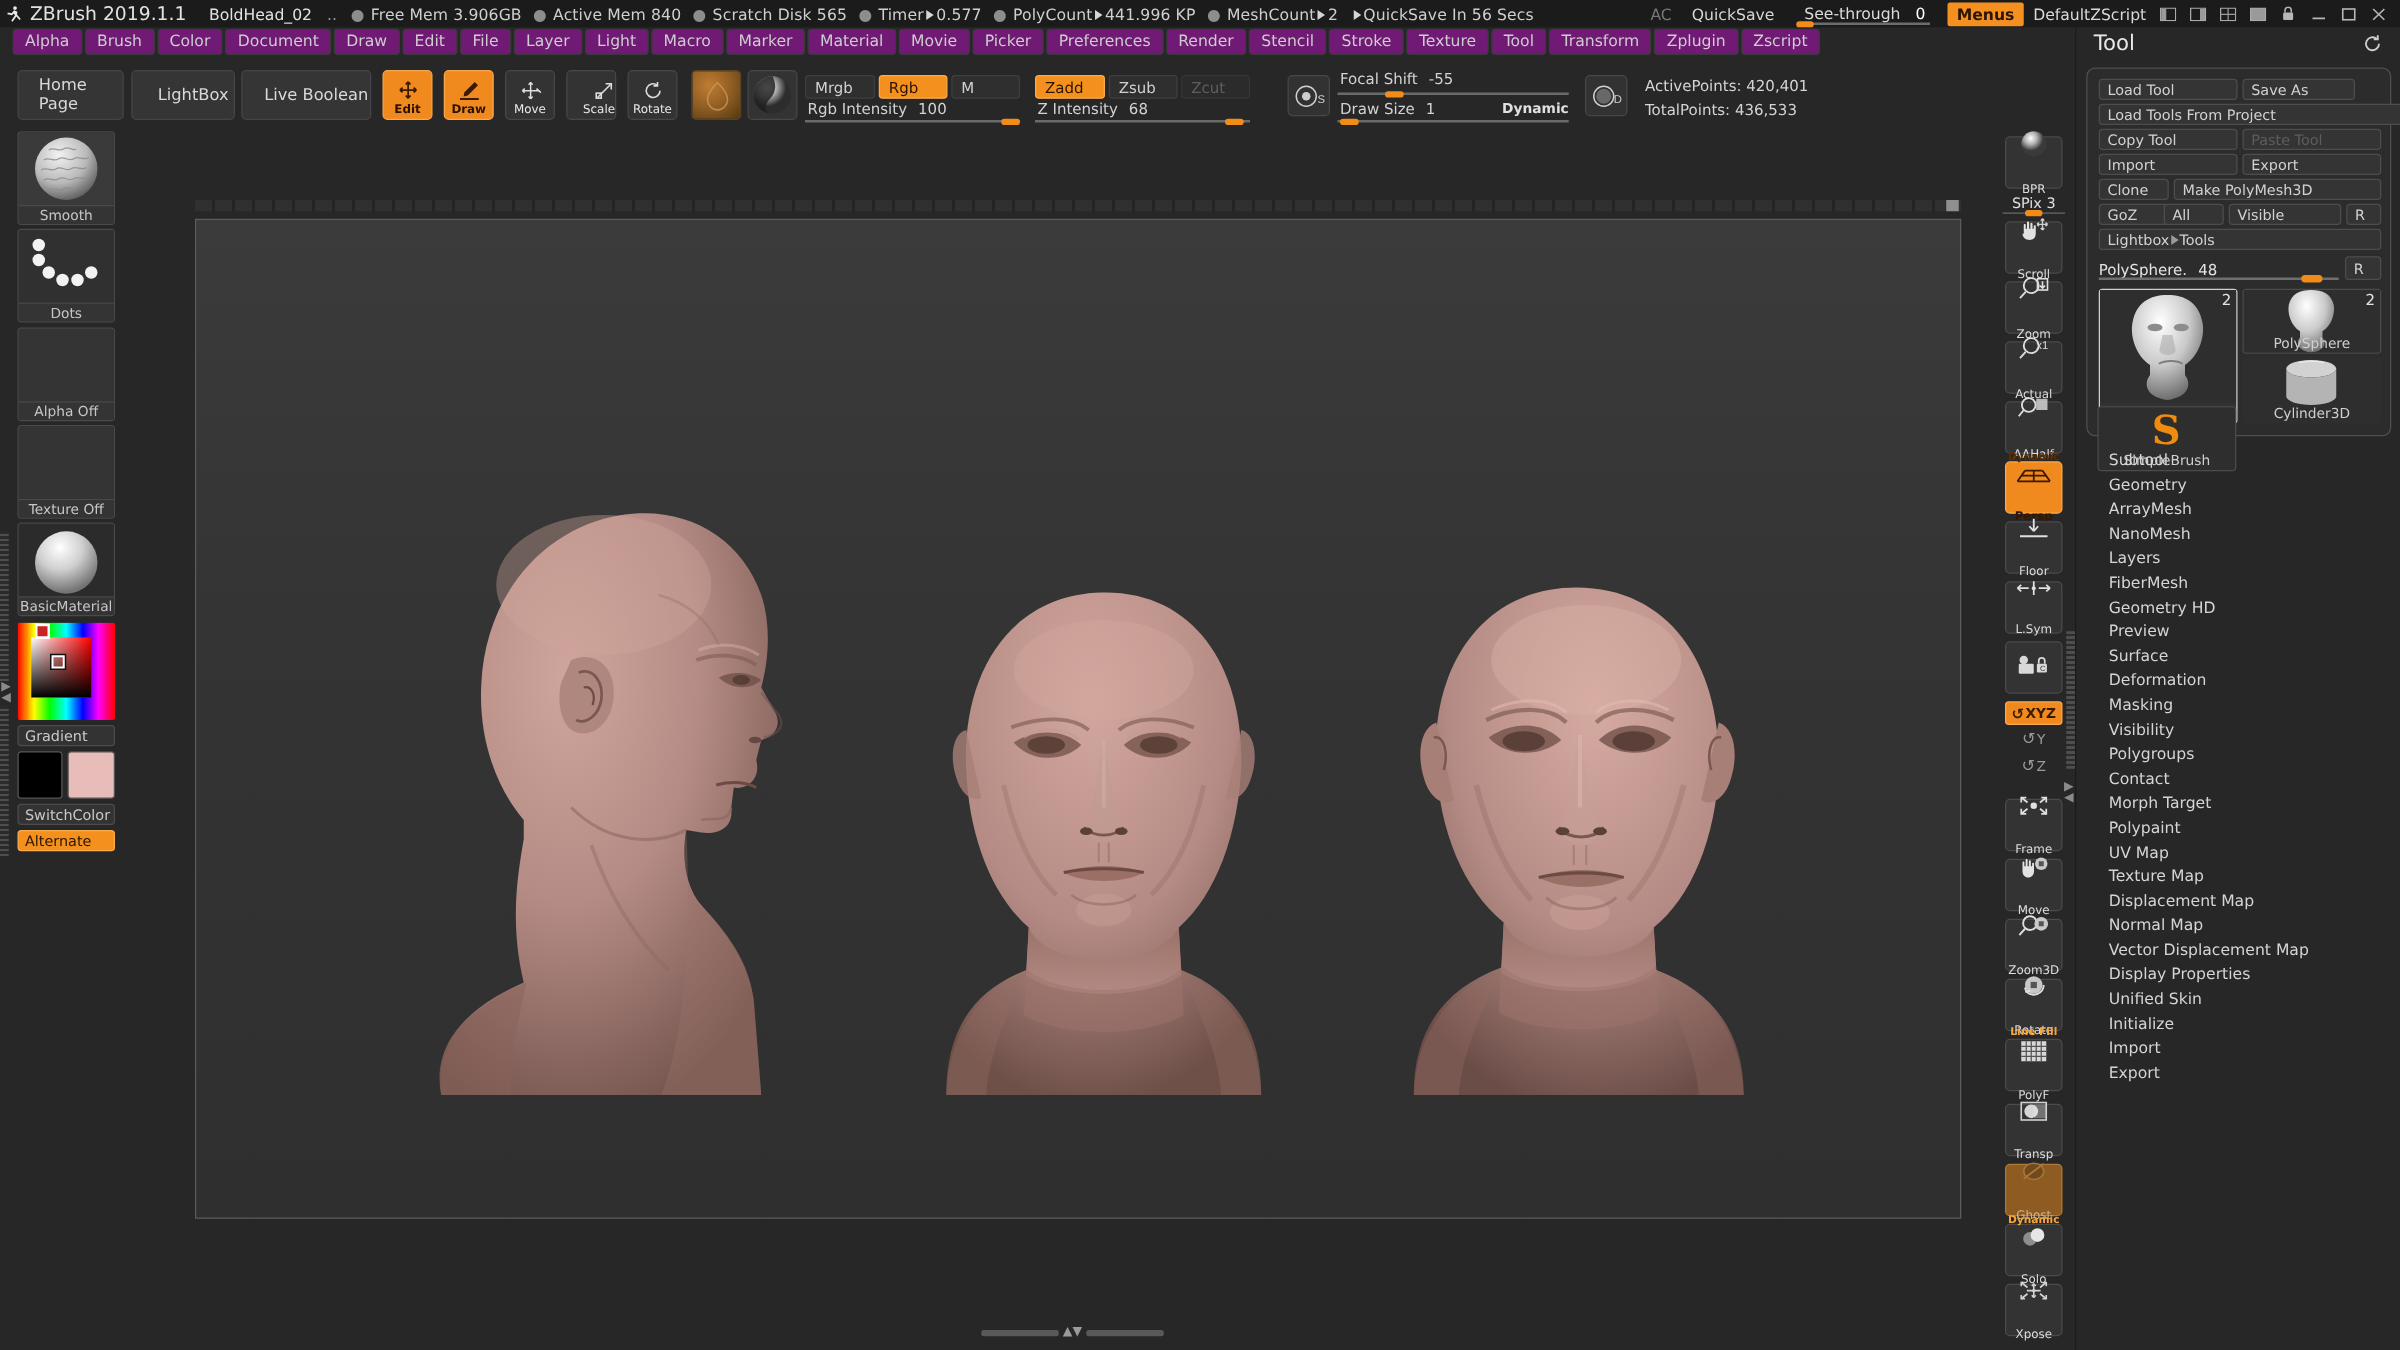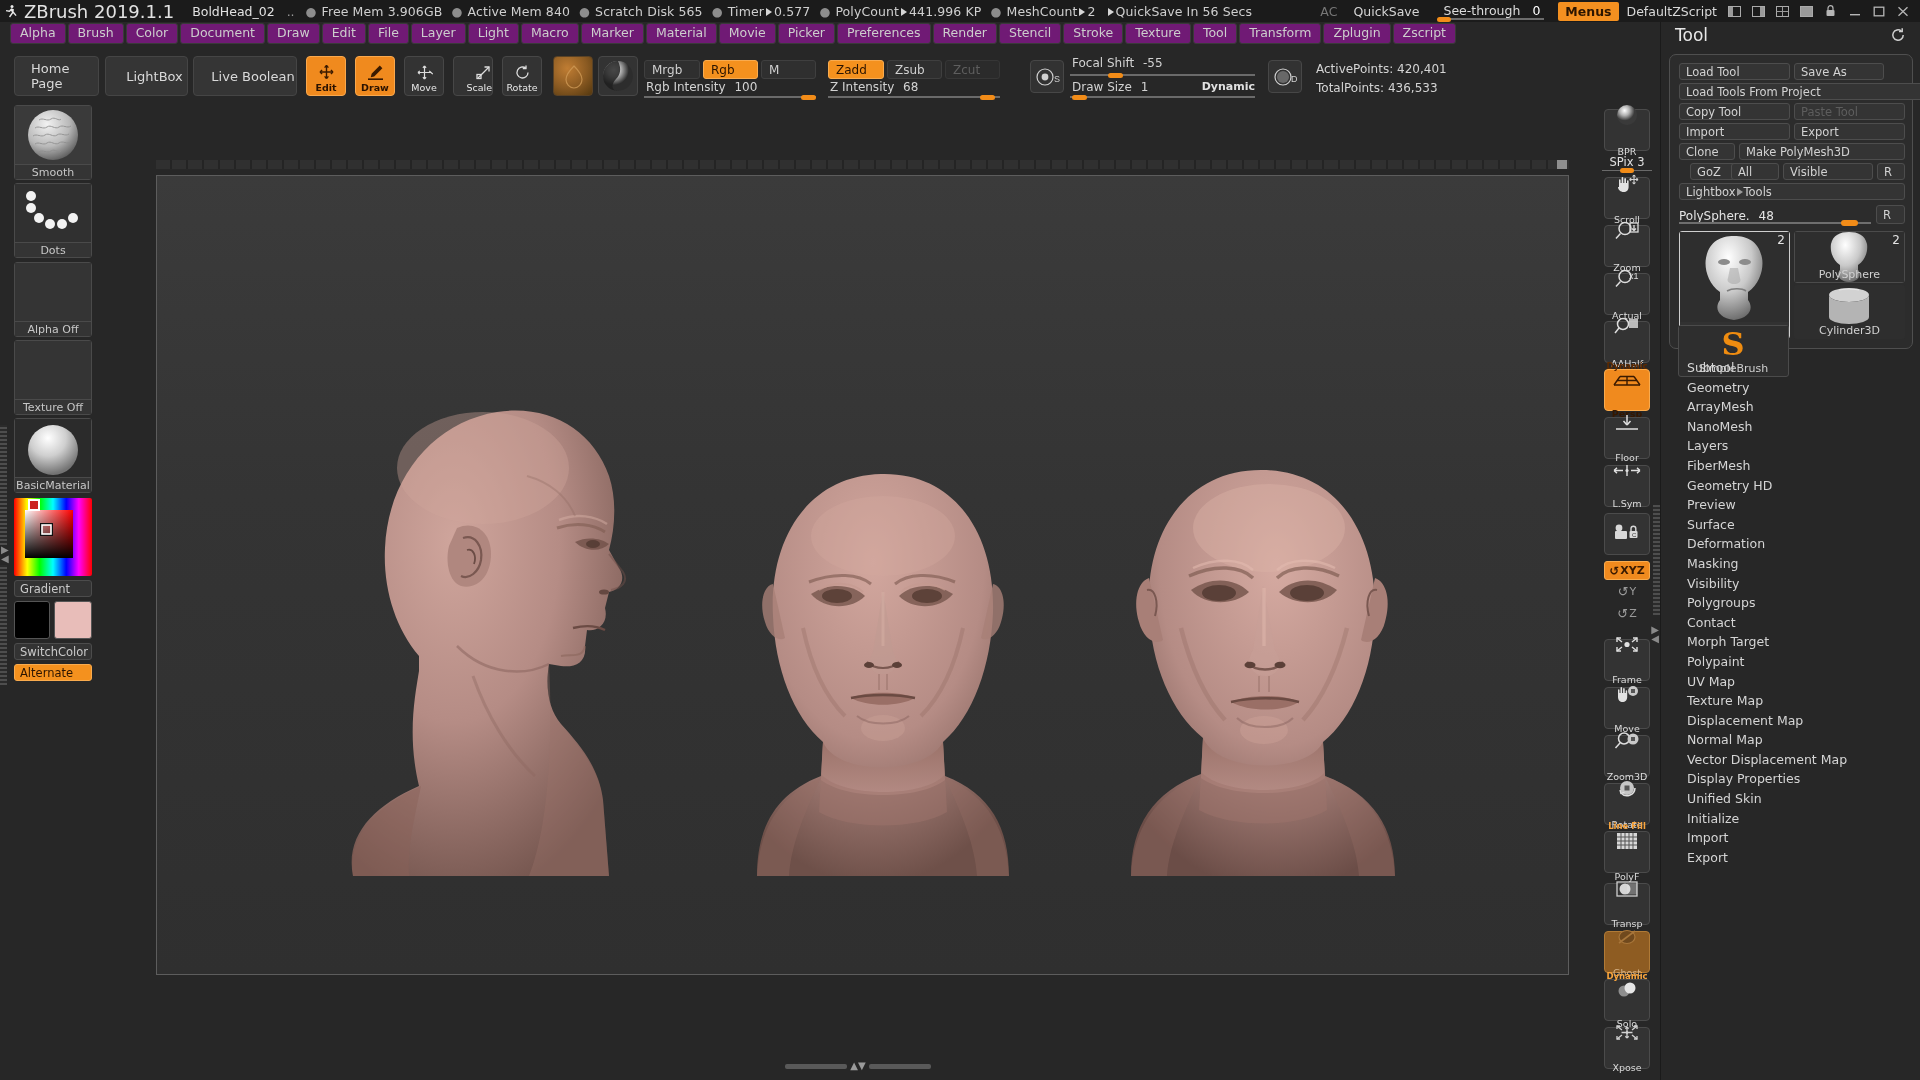--- a/index.html
+++ b/index.html
@@ -12,21 +12,21 @@
   }
   #app { position:relative; width:1920px; height:1080px; background:#272727; }
 
   
   .titlebar {
     position:absolute; left:0; top:0; width:1920px; height:22px;
     background:#1b1b1b; display:flex; align-items:center;
     font-size:12.5px; color:#d5d5d5; white-space:nowrap;
   }
   .tb-logo { width:22px; height:22px; display:flex; align-items:center; justify-content:center; }
-  .tb-appname { margin-left:2px; font-size:18px; color:#e2e2e2; }
+  .tb-appname { margin-left:2px; font-size:15px; color:#e2e2e2; }
   .tb-doc { margin-left:18px; color:#e2e2e2; }
   .tb-dots { margin-left:12px; color:#9a9a9a; }
   .tb-stats { margin-left:6px; color:#cfcfcf; letter-spacing:0.1px; }
   .tb-stats .sep { color:#8d8d8d; margin:0 5px; }
   .tri { display:inline-block; width:0;height:0; border-left:6px solid #d6d6d6;
          border-top:4px solid transparent; border-bottom:4px solid transparent;
          vertical-align:middle; margin:0 2px;}
   .tb-right { position:absolute; right:0; top:0; height:22px; display:flex; align-items:center; }
   .tb-ac { color:#777; font-size:12.5px; margin-right:16px; }
   .tb-quicksave { color:#d5d5d5; font-size:12.5px; margin-right:14px; }
@@ -923,21 +923,21 @@
     <div class="tp-box">
       <div class="tbtn" style="left:9px;top:8px;width:111px;">Load Tool</div>
       <div class="tbtn" style="left:124px;top:8px;width:90px;">Save As</div>
       <div class="tbtn" style="left:9px;top:28px;width:262px;">Load Tools From Project</div>
       <div class="tbtn" style="left:9px;top:48px;width:111px;">Copy Tool</div>
       <div class="tbtn dim" style="left:124px;top:48px;width:111px;">Paste Tool</div>
       <div class="tbtn" style="left:9px;top:68px;width:111px;">Import</div>
       <div class="tbtn" style="left:124px;top:68px;width:111px;">Export</div>
       <div class="tbtn" style="left:9px;top:88px;width:56px;">Clone</div>
       <div class="tbtn" style="left:69px;top:88px;width:166px;">Make PolyMesh3D</div>
-      <div class="tbtn" style="left:20px;top:108px;width:56px;text-align:center;">GoZ</div>
+      <div class="tbtn" style="left:9px;top:108px;width:56px;text-align:center;">GoZ</div>
       <div class="tbtn" style="left:61px;top:108px;width:48px;">All</div>
       <div class="tbtn" style="left:113px;top:108px;width:90px;">Visible</div>
       <div class="tbtn" style="left:207px;top:108px;width:28px;">R</div>
 
       <div class="tbtn" style="left:9px;top:128px;width:226px;">
         <span>Lightbox</span>
         <span class="tri" style="border-left-color:#9b9b9b;margin:0 1px;"></span>
         <span>Tools</span>
       </div>
 

